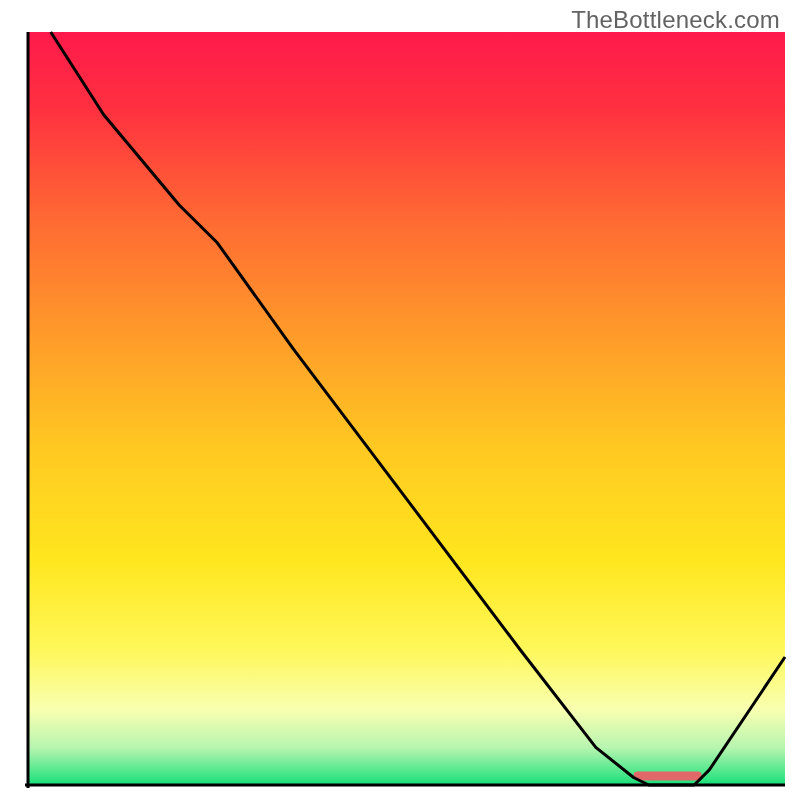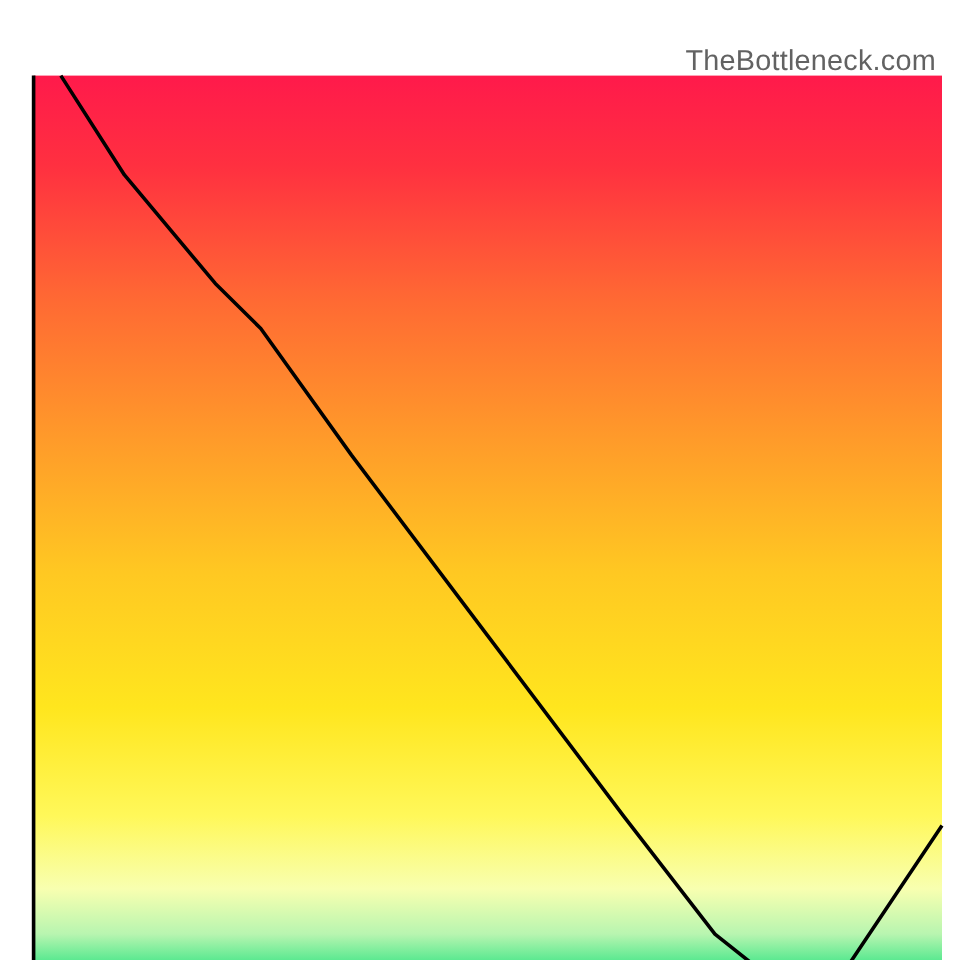--- a/index.html
+++ b/index.html
@@ -8,21 +8,20 @@
     width: 800px;
     height: 800px;
     background: #ffffff;
     overflow: hidden;
     font-family: Arial, Helvetica, sans-serif;
   }
   .frame {
     position: relative;
     width: 800px;
     height: 672px;
-    margin-top: 31px;
   }
   .watermark {
     position: absolute;
     top: 6px;
     right: 20px;
     color: #555;
     font-size: 24px;
     font-weight: 400;
     letter-spacing: 0.2px;
     opacity: 0.92;

